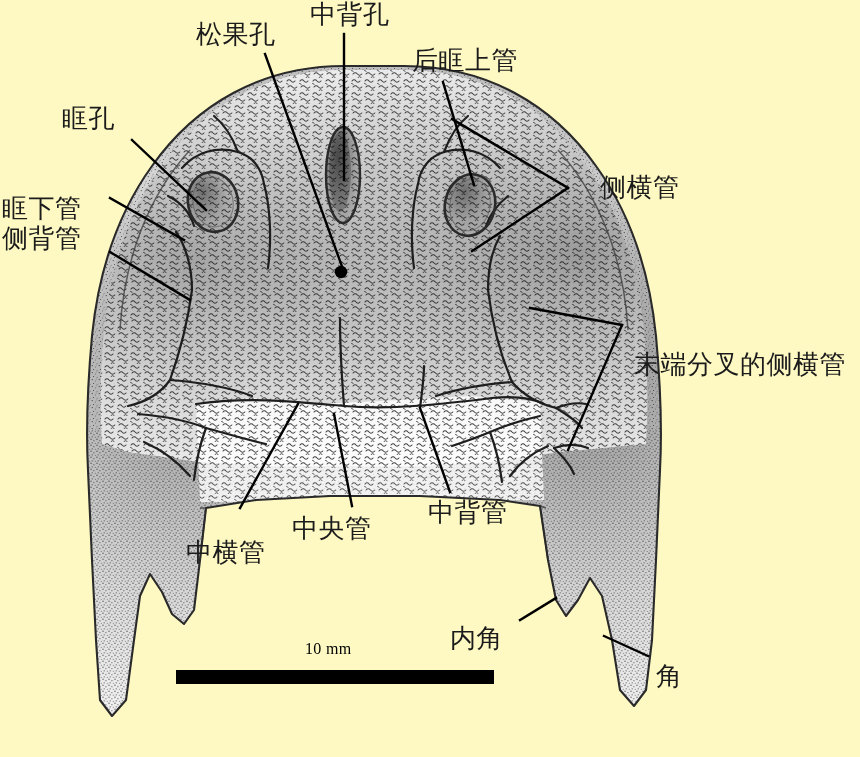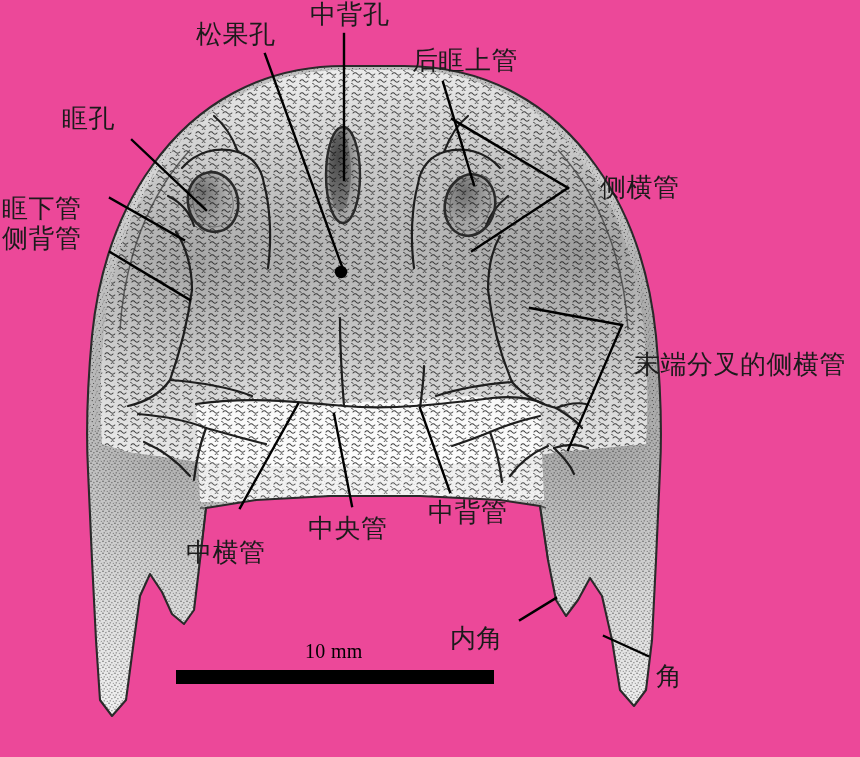--- a/index.html
+++ b/index.html
@@ -8,21 +8,21 @@
     padding: 0;
     background: #ffffff;
   }
   body {
     font-family: "Liberation Serif", "DejaVu Serif", serif;
   }
   #figure-root {
     position: relative;
     width: 860px;
     height: 757px;
-    background: #ec4899;
+    background: #fef9c3;
     overflow: hidden;
   }
   #figure-svg {
     position: absolute;
     left: 0;
     top: 0;
     width: 860px;
     height: 757px;
     display: block;
   }
@@ -32,21 +32,21 @@
     font-size: 26px;
     line-height: 1.0;
     color: #1b1b1b;
     white-space: nowrap;
     letter-spacing: 0.5px;
     -webkit-font-smoothing: antialiased;
   }
   .scale-label {
     position: absolute;
     font-family: "Liberation Serif", "DejaVu Serif", serif;
-    font-size: 20px;
+    font-size: 16px;
     color: #000000;
     white-space: nowrap;
     letter-spacing: 0.3px;
   }
   .scale-bar {
     position: absolute;
     background: #000000;
   }
 </style>
 </head>
@@ -277,21 +277,21 @@
   <div id="label-layer">
       <div class="label" style="left: 196px; top: 22px;">松果孔</div>
       <div class="label" style="left: 310px; top: 2px;">中背孔</div>
       <div class="label" style="left: 412px; top: 48px;">后眶上管</div>
       <div class="label" style="left: 62px; top: 106px;">眶孔</div>
       <div class="label" style="left: 2px; top: 170px; margin-top: 26px;">眶下管</div>
       <div class="label" style="left: 2px; top: 226px;">侧背管</div>
       <div class="label" style="left: 600px; top: 175px; text-align: center;">侧横管</div>
       <div class="label" style="left: 634px; top: 312px; margin-top: 40px;">末端分叉的侧横管</div>
       <div class="label" style="left: 186px; top: 540px;">中横管</div>
-      <div class="label" style="left: 308px; top: 516px;">中央管</div>
+      <div class="label" style="left: 292px; top: 516px;">中央管</div>
       <div class="label" style="left: 420px; top: 500px; margin-left: 8px;">中背管</div>
       <div class="label" style="left: 450px; top: 626px;">内角</div>
       <div class="label" style="left: 656px; top: 664px;">角</div>
     </div>
 
   <div class="scale-bar" id="scale-bar" style="left: 176px; top: 670px; width: 318px; height: 14px;"></div>
   <div class="scale-label" id="scale-label" style="left: 305px; top: 640px;">10 mm</div>
 
 </div>
 

